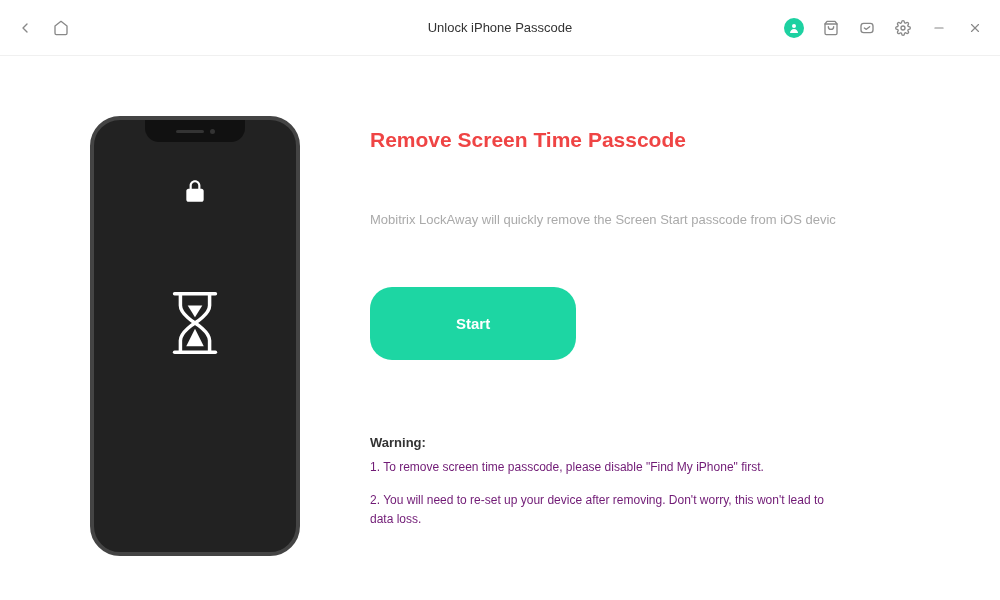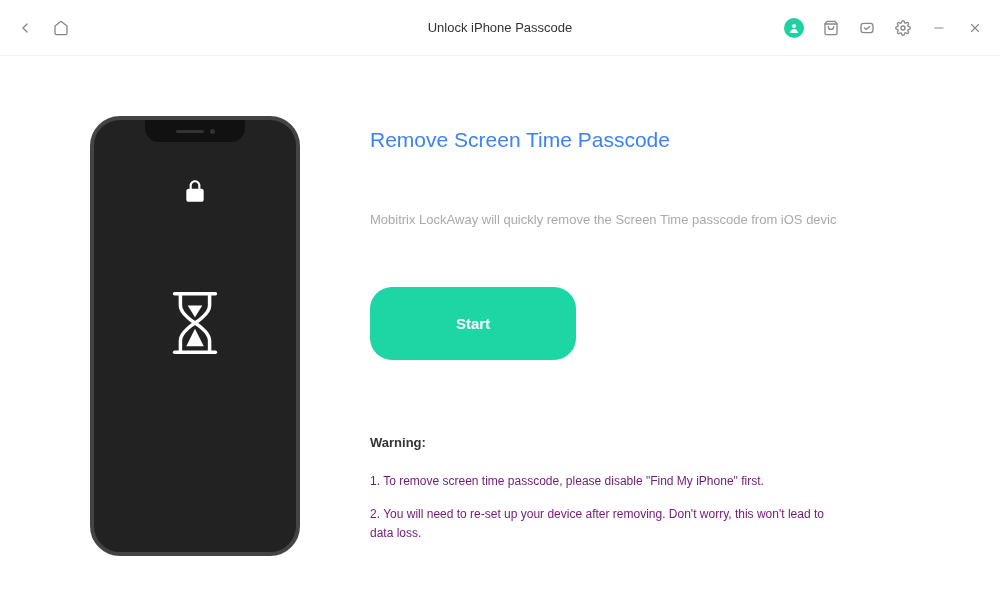--- a/index.html
+++ b/index.html
@@ -111,22 +111,22 @@
     .phone-hourglass {
       margin-top: 80px;
       color: white;
     }
     .main-area {
       flex: 1;
       padding-top: 12px;
     }
     .main-heading {
       font-size: 21px;
-      font-weight: 400;
-      color: #3b82f6;
+      font-weight: 700;
+      color: #ef4444;
       margin-bottom: 60px;
     }
     .main-desc {
       font-size: 13px;
       color: #aaa;
       margin-bottom: 60px;
       white-space: nowrap;
       overflow: hidden;
     }
     .start-btn {
@@ -137,21 +137,21 @@
       padding: 28px 86px;
       font-size: 15px;
       font-weight: 600;
       cursor: pointer;
       margin-bottom: 75px;
     }
     .warning-title {
       font-size: 13px;
       font-weight: 600;
       color: #333;
-      margin-bottom: 22px;
+      margin-bottom: 8px;
     }
     .warning-item {
       font-size: 12px;
       color: #701a75;
       line-height: 1.6;
       margin-bottom: 14px;
       max-width: 480px;
     }
   </style>
 </head>
@@ -229,19 +229,19 @@
         <path d="M7 2 L7 6 C7 9 12 12 12 12 C12 12 17 9 17 6 L17 2"></path>
         <path d="M7 22 L7 18 C7 15 12 12 12 12 C12 12 17 15 17 18 L17 22"></path>
         <path d="M9 20 L15 20 L12 14 Z" fill="white" stroke="none"></path>
         <path d="M9.5 6 L14.5 6 L12 10 Z" fill="white" stroke="none"></path>
       </svg>
     </div>
   </div>
 
   <div class="main-area">
     <h1 class="main-heading">Remove Screen Time Passcode</h1>
-    <p class="main-desc">Mobitrix LockAway will quickly remove the Screen Time passcode from iOS devic</p>
+    <p class="main-desc">Mobitrix LockAway will quickly remove the Screen Start passcode from iOS devic</p>
     <button class="start-btn">Start</button>
     <div class="warning-title">Warning:</div>
     <div class="warning-item">1. To remove screen time passcode, please disable "Find My iPhone" first.</div>
     <div class="warning-item">2. You will need to re-set up your device after removing. Don't worry, this won't lead to data loss.</div>
   </div>
 </div>
 
 </body></html>

